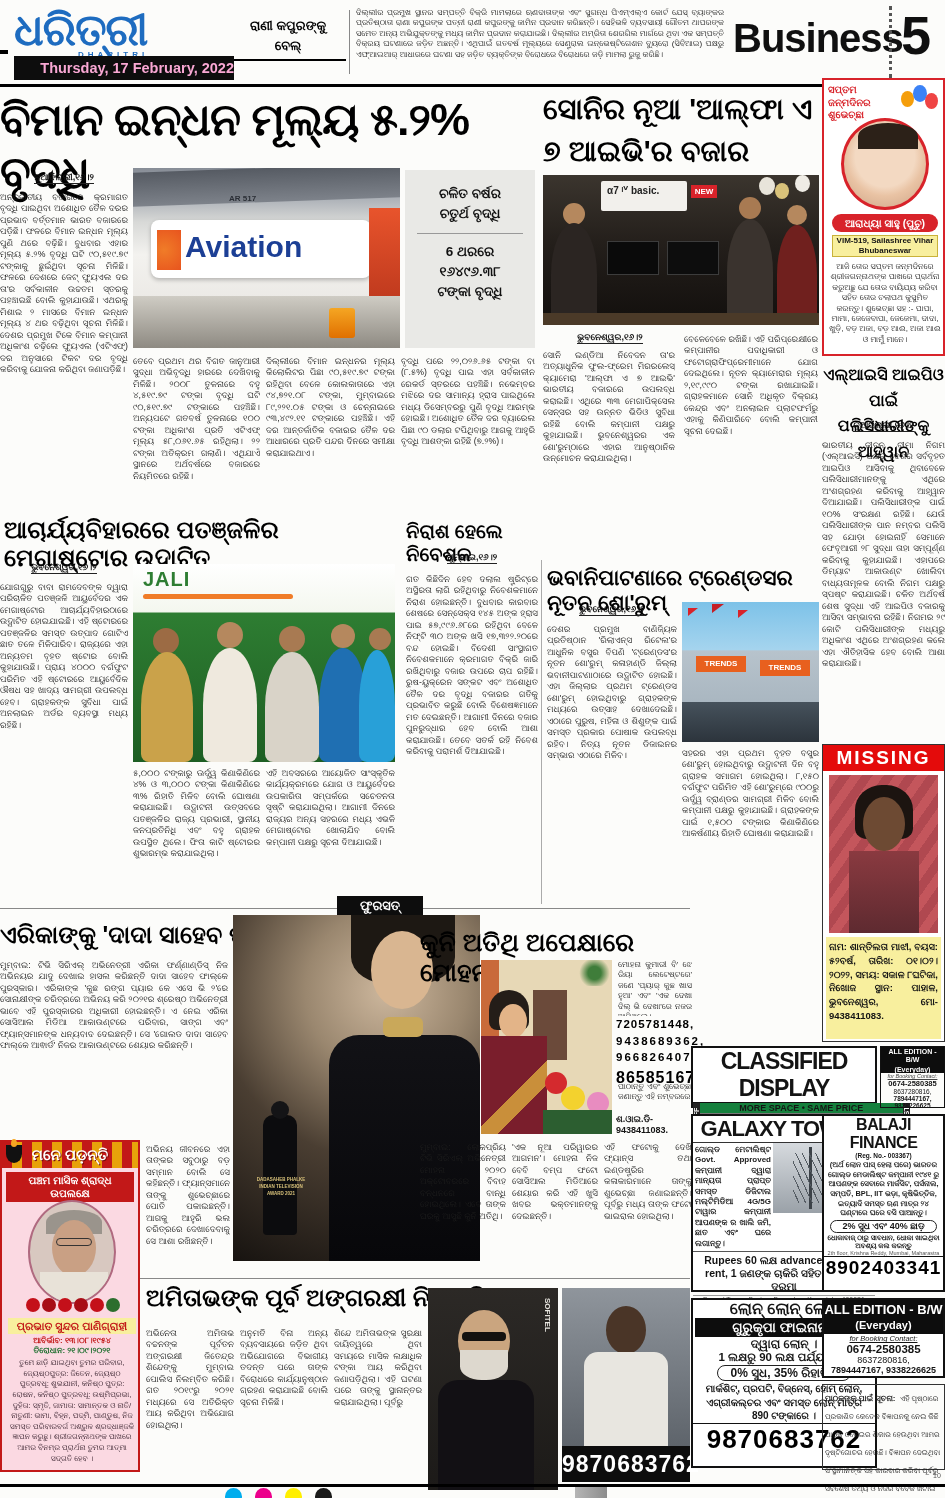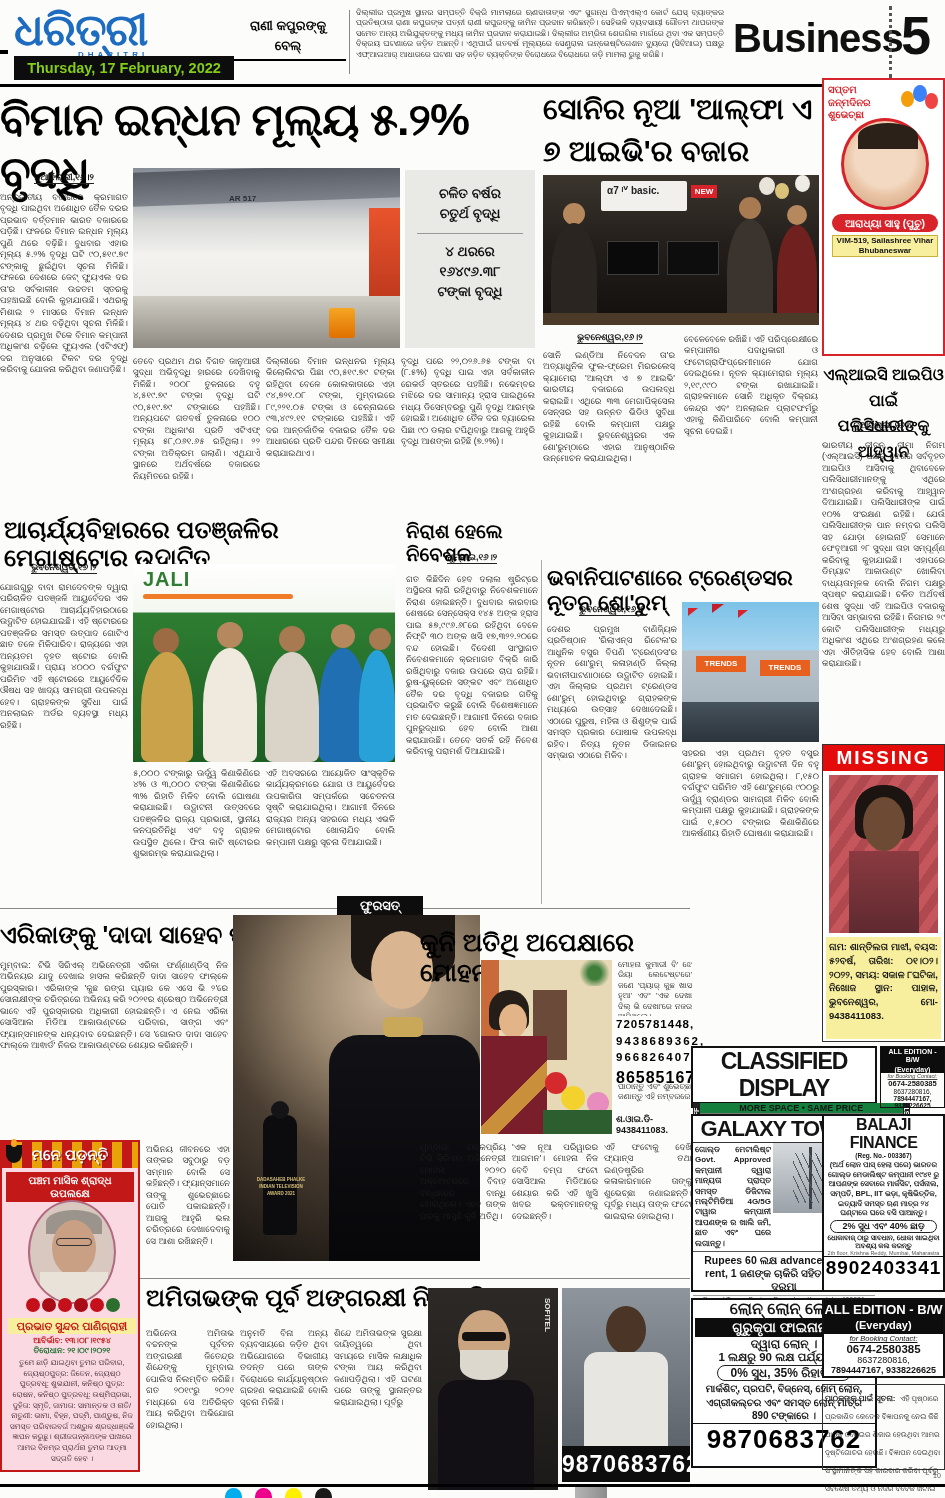--- a/index.html
+++ b/index.html
@@ -11,21 +11,21 @@
   .bts{font-size:8px;line-height:1.3;text-align:justify;color:#1c1c1c}
   .hl{font-weight:bold;color:#000}
   .dl{font-weight:bold;font-size:9px;text-align:center;color:#111}
   .dl span{border-bottom:1px solid #222;padding-bottom:1px}
   .photo{overflow:hidden;position:absolute}
   .rule-h{position:absolute;background:#000}
   .rule-thin{position:absolute;background:#aaa}
   
   .logo-main{font-size:44px;font-weight:bold;color:#1e6cc0;line-height:1;letter-spacing:-1px}
   .logo-sub{font-size:8px;font-weight:bold;color:#1e6cc0;letter-spacing:4px;margin-left:64px;margin-top:-2px}
-  .datebar{background:#0d0d0d;color:#84cc16;font-weight:bold;font-size:14.5px;text-align:center;line-height:24px}
+  .datebar{background:#0d0d0d;color:#f9a8d4;font-weight:bold;font-size:14.5px;text-align:right;line-height:24px}
   .business{font-size:40px;font-weight:bold;color:#101010;letter-spacing:-1px}
   .pageno{font-size:54px;font-weight:bold;color:#101010}
   .vdot{border-left:3px dotted #555}
   
   .factbox{background:#e9e9e6;text-align:center;font-weight:bold;color:#111}
   .factbox .l{font-size:13.5px;line-height:1.5}
   .factbox hr{border:none;border-top:1px solid #999;margin:8px 12px}
   
   .adbox{border:2px solid #111;background:#fff}
   .yellow{background:#f8ef9e}
@@ -62,30 +62,34 @@
   <div class="rule-h" style="left:0;top:84px;width:945px;height:2.5px"></div>
 
   <div>
     <div class="abs hl" style="left:0;top:94px;width:537px;height:66px;font-size:45px;letter-spacing:-1px">ବିମାନ ଇନ୍ଧନ ମୂଲ୍ୟ ୫.୨% ବୃଦ୍ଧି</div>
     <div class="abs dl" style="left:0;top:172px;width:128px"><span>ନୂଆଦିଲ୍ଲୀ,୧୬।୨</span></div>
     <div class="abs bt" style="left:0;top:192px;width:128px;height:318px;overflow:hidden">ଅନ୍ତର୍ଜାତୀୟ ବଜାରରେ କ୍ରମାଗତ ବୃଦ୍ଧି ପାଇଥିବା ଅଶୋଧିତ ତୈଳ ଦରର ପ୍ରଭାବ ବର୍ତ୍ତମାନ ଭାରତ ବଜାରରେ ପଡ଼ିଛି। ଫଳରେ ବିମାନ ଇନ୍ଧନ ମୂଲ୍ୟ ପୁଣି ଥରେ ବଢ଼ିଛି। ବୁଧବାର ଏହାର ମୂଲ୍ୟ ୫.୨% ବୃଦ୍ଧି ଘଟି ୯୦,୫୧୯.୭୯ ଟଙ୍କାକୁ ଛୁଇଁଥିବା ସୂଚନା ମିଳିଛି। ଫଳରେ ଦେଶରେ ଜେଟ୍ ଫ୍ୟୁଏଲ ଦର ତା'ର ସର୍ବକାଳୀନ ଉଚ୍ଚତମ ସ୍ତରକୁ ପହଞ୍ଚାଇଛି ବୋଲି କୁହାଯାଉଛି। ଏଥରକୁ ମିଶାଇ ୨ ମାସରେ ବିମାନ ଇନ୍ଧନ ମୂଲ୍ୟ ୪ ଥର ବଢ଼ିଥିବା ସୂଚନା ମିଳିଛି। ଦେଶର ପ୍ରମୁଖ ଟିକେ ବିମାନ କମ୍ପାନୀ ଅଧିକାଂଶ ଚଢ଼ିଲେ ଫ୍ୟୁଏଲ (ଏଟିଏଫ୍) ଦର ଅନୁସାରେ ଟିକଟ ଦର ବୃଦ୍ଧି କରିବାକୁ ଯୋଜନା କରିଥିବା ଜଣାପଡ଼ିଛି।</div>
 
     <div class="photo" style="left:133px;top:168px;width:267px;height:180px;background:linear-gradient(180deg,#878d96 0%,#a9aeb5 16%,#d8d9d7 30%,#f3f2ef 48%,#eceae6 72%,#d7d2c9 100%)">
       <div class="abs" style="left:0;top:0;width:267px;height:34px;background:linear-gradient(180deg,#565b63,#7d828a);transform:skewY(-2deg)"></div>
       <div class="abs" style="left:96px;top:26px;font-size:8px;color:#2b2f36;font-weight:bold">AR 517</div>
+      <div class="abs" style="left:18px;top:52px;width:220px;height:58px;background:#fff;border-radius:8px;box-shadow:0 2px 4px rgba(0,0,0,.25)">
+        <div style="font-size:30px;font-weight:bold;color:#1c3f95;padding:10px 0 0 34px;letter-spacing:0">Aviation</div>
+        <div class="abs" style="left:6px;top:10px;width:24px;height:40px;background:radial-gradient(circle at 30% 50%,#f07c28,#e8541e)"></div>
+      </div>
       <div class="abs" style="left:236px;top:40px;width:31px;height:90px;background:linear-gradient(180deg,#e8542c,#c03a1e)"></div>
       <div class="abs" style="left:0;top:128px;width:267px;height:52px;background:linear-gradient(180deg,#cfccc4,#8e8a82)"></div>
       <div class="abs" style="left:196px;top:140px;width:26px;height:30px;background:linear-gradient(180deg,#f5a623,#e07000);border-radius:3px"></div>
     </div>
 
     <div class="abs factbox" style="left:405px;top:170px;width:130px;height:178px;padding-top:14px">
       <div class="l">ଚଳିତ ବର୍ଷର</div>
       <div class="l">ଚତୁର୍ଥ ବୃଦ୍ଧି</div>
       <hr>
-      <div class="l">୪ ଥରରେ</div>
+      <div class="l">6 ଥରରେ</div>
       <div class="l">୧୬୪୯୬.୩୮</div>
       <div class="l">ଟଙ୍କା ବୃଦ୍ଧି</div>
     </div>
 
     <div class="abs bt" style="left:133px;top:356px;width:127px;height:154px;overflow:hidden">ତେବେ ପ୍ରଥମ ଥର ବିଗତ ଜାନୁଆରୀ ସୁଦ୍ଧା ଅଭିବୃଦ୍ଧି ହାରରେ ଦେଖିବାକୁ ମିଳିଛି। ୨୦୦୮ ତୁଳନାରେ ବହୁ ୪,୫୧୯.୭୯ ଟଙ୍କା ବୃଦ୍ଧି ଘଟି ୯୦,୫୧୯.୭୯ ଟଙ୍କାରେ ପହଞ୍ଚିଛି। ଅନ୍ୟପଟେ ଗତବର୍ଷ ତୁଳନାରେ ୧୦୦ ଟଙ୍କା ଅଧିକାଂଶ ପ୍ରତି ଏଟିଏଫ୍ ମୂଲ୍ୟ ୫୮,୦୬୧.୬୫ ରହିଥିଲା। ୨୨ ଟଙ୍କା ଅତିକ୍ରମ ଗଲାଣି। ଏଥିଯାଏଁ ସ୍ଥାନରେ ଅର୍ଥବର୍ଷରେ ବଜାରରେ ନିୟମିତରେ ରହିଛି।</div>
     <div class="abs bt" style="left:266px;top:356px;width:129px;height:154px;overflow:hidden">ଦିଲ୍ଲୀରେ ବିମାନ ଇନ୍ଧନର ମୂଲ୍ୟ କିଲୋଲିଟର ପିଛା ୯୦,୫୧୯.୭୯ ଟଙ୍କା ରହିଥିବା ବେଳେ କୋଲକାତାରେ ଏହା ୯୪,୭୨୧.୦୮ ଟଙ୍କା, ମୁମ୍ବାଇରେ ୮୯,୨୨୧.୦୫ ଟଙ୍କା ଓ ଚେନ୍ନାଇରେ ୯୩,୪୯୨.୧୧ ଟଙ୍କାରେ ପହଞ୍ଚିଛି। ଏହି ଦର ଆନ୍ତର୍ଜାତିକ ବଜାରର ତୈଳ ଦର ଆଧାରରେ ପ୍ରତି ପନ୍ଦର ଦିନରେ ସମୀକ୍ଷା କରାଯାଇଥାଏ।</div>
     <div class="abs bt" style="left:401px;top:356px;width:134px;height:154px;overflow:hidden">ବୃଦ୍ଧି ପରେ ୨୨,୦୨୬.୬୫ ଟଙ୍କା ବା (୮.୫%) ବୃଦ୍ଧି ପାଇ ଏହା ସର୍ବକାଳୀନ ରେକର୍ଡ ସ୍ତରରେ ପହଞ୍ଚିଛି। ନଭେମ୍ବର ମଝିରେ ଦର ସାମାନ୍ୟ ହ୍ରାସ ପାଇଥିଲେ ମଧ୍ୟ ଡିସେମ୍ବରରୁ ପୁଣି ବୃଦ୍ଧି ଆରମ୍ଭ ହୋଇଛି। ଅଶୋଧିତ ତୈଳ ଦର ବ୍ୟାରେଲ ପିଛା ୯୦ ଡଲାର ଟପିଥିବାରୁ ଆଗକୁ ଆହୁରି ବୃଦ୍ଧି ଆଶଙ୍କା ରହିଛି (୭.୨%)।</div>
   </div>
 
   <div>
@@ -116,20 +120,21 @@
     <div class="abs" style="right:4px;top:3px;width:40px;height:34px">
       <div class="abs face" style="left:2px;top:8px;width:13px;height:16px;background:#f59e0b"></div>
       <div class="abs face" style="left:14px;top:2px;width:14px;height:17px;background:#3b82f6"></div>
       <div class="abs face" style="left:26px;top:10px;width:13px;height:16px;background:#ef4444"></div>
     </div>
     <div class="abs face" style="left:17px;top:38px;width:88px;height:92px;background:radial-gradient(circle at 50% 42%,#f3d9c2 0 46%,#e9c3a4 60%,#caa083 100%);border:3px solid #d8232a">
       <div class="abs" style="left:14px;top:2px;width:60px;height:26px;background:#2c2118;border-radius:50% 50% 0 0"></div>
     </div>
     <div class="abs" style="left:8px;top:134px;width:106px;height:18px;background:#d8232a;border-radius:9px;color:#fff;font-weight:bold;font-size:10.5px;text-align:center;line-height:18px">ଆରାଧ୍ୟା ସାହୁ (ପୁଚୁ)</div>
     <div class="abs yellow" style="left:8px;top:155px;width:106px;height:22px;font-size:8px;font-weight:bold;text-align:center;line-height:1.3;border:1px solid #c9b23a">VIM-519, Sailashree Vihar Bhubaneswar</div>
+    <div class="abs bts" style="left:5px;top:182px;width:112px;height:90px;overflow:hidden;text-align:center">ଆଜି ତୋର ସପ୍ତମ ଜନ୍ମଦିନରେ ଶ୍ରୀଜଗନ୍ନାଥଙ୍କ ପାଖରେ ପ୍ରାର୍ଥନା କରୁଅଛୁ ଯେ ତୋର ବାୟିଯ୍ୟ କରିବା ସହିତ ତୋର ଚଲାପଥ କୁସୁମିତ କରନ୍ତୁ। ଶୁଭେଚ୍ଛା ସହ :- ପାପା, ମାମା, ଜେଜେବାପା, ଜେଜେମା, ଦାଦା, ଖୁଡ଼ି, ବଡ଼ ଅଜା, ବଡ଼ ଆଈ, ଅଜା ଆଈ ଓ ମାମୁଁ ମାନେ।</div>
   </div>
 
   <div>
     <div class="abs hl" style="left:822px;top:362px;width:123px;height:56px;font-size:16px;line-height:1.6;text-align:center">ଏଲ୍ଆଇସି ଆଇପିଓ ପାଇଁ ପଲିସିଧାରୀଙ୍କୁ ଆହ୍ୱାନ</div>
     <div class="abs dl" style="left:822px;top:420px;width:123px"><span>ନୂଆଦିଲ୍ଲୀ,୧୬।୨</span></div>
     <div class="abs bt" style="left:822px;top:440px;width:123px;height:300px;overflow:hidden">ଭାରତୀୟ ଜୀବନ ବୀମା ନିଗମ (ଏଲ୍ଆଇସି) ପକ୍ଷରୁ ଦେଶର ସର୍ବବୃହତ ଆଇପିଓ ଆସିବାକୁ ଥିବାବେଳେ ପଲିସିଧାରୀମାନଙ୍କୁ ଏଥିରେ ଅଂଶଗ୍ରହଣ କରିବାକୁ ଆହ୍ୱାନ ଦିଆଯାଇଛି। ପଲିସିଧାରୀଙ୍କ ପାଇଁ ୧୦% ସଂରକ୍ଷଣ ରହିଛି। ଯେଉଁ ପଲିସିଧାରୀଙ୍କ ପାନ ନମ୍ବର ପଲିସି ସହ ଯୋଡ଼ା ହୋଇନାହିଁ ସେମାନେ ଫେବୃଆରୀ ୨୮ ସୁଦ୍ଧା ତାହା ସମ୍ପୂର୍ଣ୍ଣ କରିବାକୁ କୁହାଯାଇଛି। ଏହାପରେ ଡିମ୍ୟାଟ ଆକାଉଣ୍ଟ ଖୋଲିବା ବାଧ୍ୟତାମୂଳକ ବୋଲି ନିଗମ ପକ୍ଷରୁ ସ୍ପଷ୍ଟ କରାଯାଇଛି। ଚଳିତ ଅର୍ଥବର୍ଷ ଶେଷ ସୁଦ୍ଧା ଏହି ଆଇପିଓ ବଜାରକୁ ଆସିବା ସମ୍ଭାବନା ରହିଛି। ନିଗମର ୨୯ କୋଟି ପଲିସିଧାରୀଙ୍କ ମଧ୍ୟରୁ ଅଧିକାଂଶ ଏଥିରେ ଅଂଶଗ୍ରହଣ କଲେ ଏହା ଐତିହାସିକ ହେବ ବୋଲି ଆଶା କରାଯାଉଛି।</div>
   </div>
 
   <div class="abs" style="left:822px;top:744px;width:123px;height:298px;border:1.5px solid #333;background:#fff">
     <div style="background:#e40b0b;color:#fff;font-weight:bold;font-size:19px;text-align:center;letter-spacing:2px;height:26px;line-height:26px">MISSING</div>

